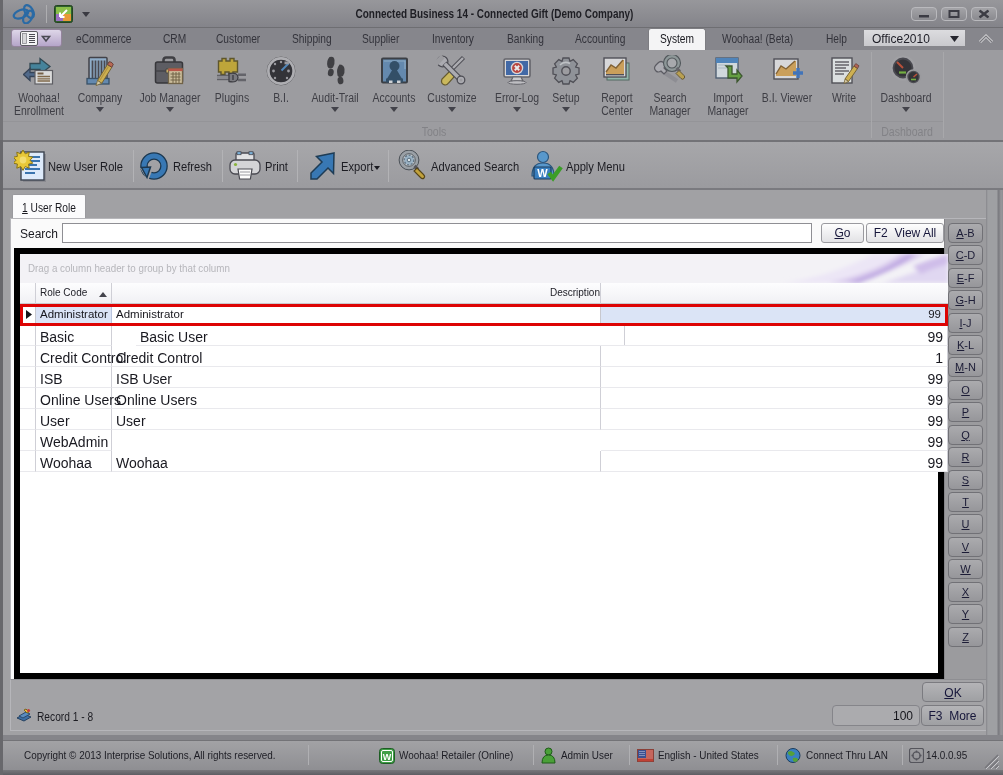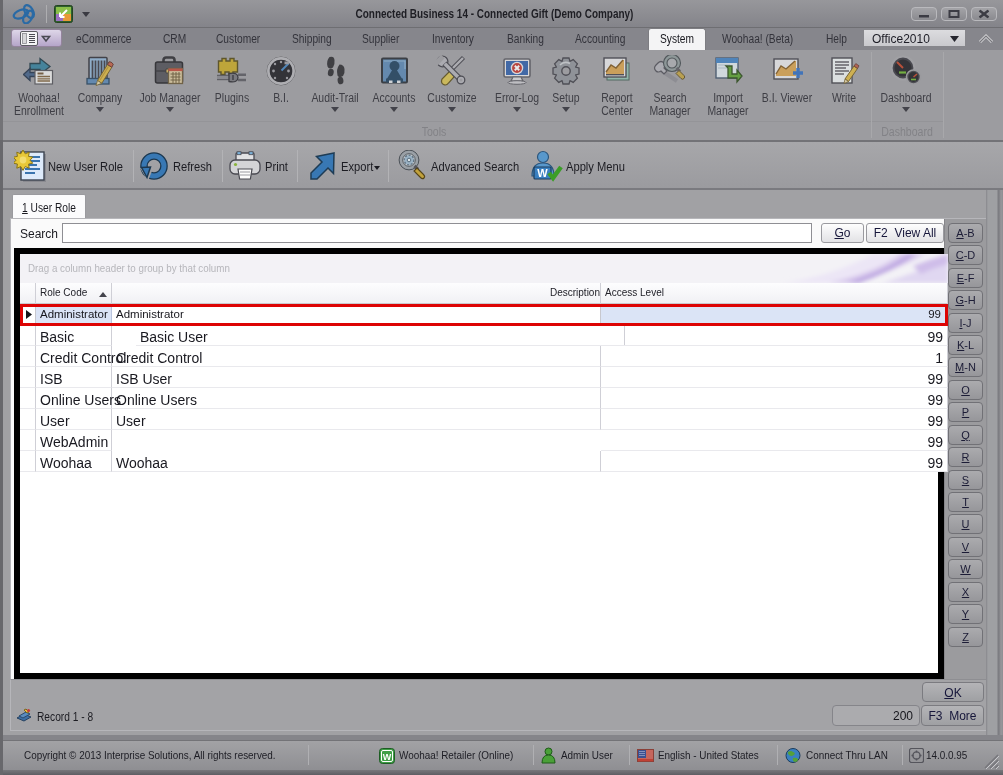--- a/index.html
+++ b/index.html
@@ -423,21 +423,20 @@
     </svg>
   </div>
   <div id="ghead">
     <div class="hcell" style="left:0;width:16px;"></div>
     <div class="hcell" style="left:16px;width:76px;">Role Code
       <svg style="position:absolute;left:63px;top:9px" width="8" height="5">
           <path d="M4 0 L8 5 L0 5 Z" fill="#44444c"></path>
         </svg>
     </div>
     <div class="hcell" style="left:92px;width:489px;text-align:right;">Description</div>
-    <div class="hcell" style="left:581px;width:347px;">Access Level</div>
   </div>
   <div class="grow" style="top:71px;">
     <div class="gcell" style="left:0;width:16px;"></div>
     <div class="gcell" style="left:16px;width:76px;">Basic</div>
     <div class="gcell" style="left:92px;width:489px;margin-left:24px;">Basic User</div>
     <div class="gcell num" style="left:581px;width:347px;">99</div>
   </div>
   <div class="grow" style="top:92px;">
     <div class="gcell" style="left:0;width:16px;"></div>
     <div class="gcell" style="left:16px;width:76px;">Credit Control</div>
@@ -500,21 +499,21 @@
 <div class="abs abtn" style="top:492px;"><u>T</u></div>
 <div class="abs abtn" style="top:514px;"><u>U</u></div>
 <div class="abs abtn" style="top:537px;"><u>V</u></div>
 <div class="abs abtn" style="top:559px;"><u>W</u></div>
 <div class="abs abtn" style="top:582px;"><u>X</u></div>
 <div class="abs abtn" style="top:604px;"><u>Y</u></div>
 <div class="abs abtn" style="top:627px;"><u>Z</u></div>
 
 <div class="abs" id="footer"></div>
 <div class="abs fbtn" style="left:922px;top:682px;width:62px;height:20px;padding-top:3px;"><u>O</u>K</div>
-<div class="abs" id="rec100">200</div>
+<div class="abs" id="rec100">100</div>
 <div class="abs fbtn" style="left:921px;top:705px;width:63px;height:21px;padding-top:3px;">F3&nbsp; More</div>
 <svg class="abs" style="left:15px;top:706px" width="18" height="18" viewBox="0 0 18 18">
   <path d="M2 12 L9 8 L16 11 L9 15 Z" fill="#3d6ea5" stroke="#26415f"></path>
   <path d="M4 10 L11 6 L15 8 L8 12 Z" fill="#5b8cc0" stroke="#2c4a6b"></path>
   <path d="M11 3 l3 3 -2 1 -3 -3 z" fill="#e8c33c" stroke="#7a641a"></path>
   <circle cx="13.5" cy="4.5" r="1.6" fill="#c43c3c"></circle>
 </svg>
 <div class="abs" id="recordtext">Record 1 - 8</div>
 
 <div class="abs" id="statusbar"></div>

